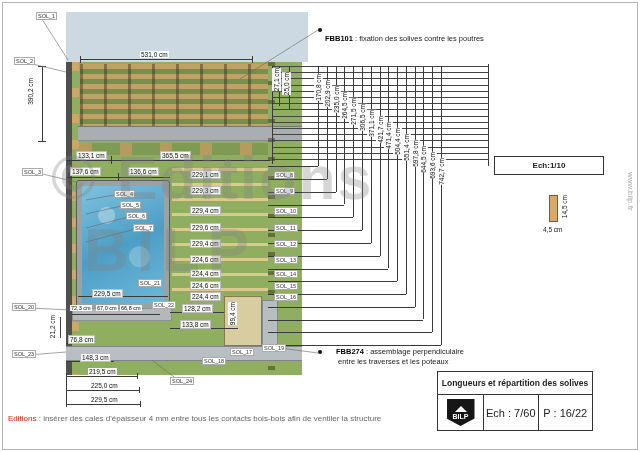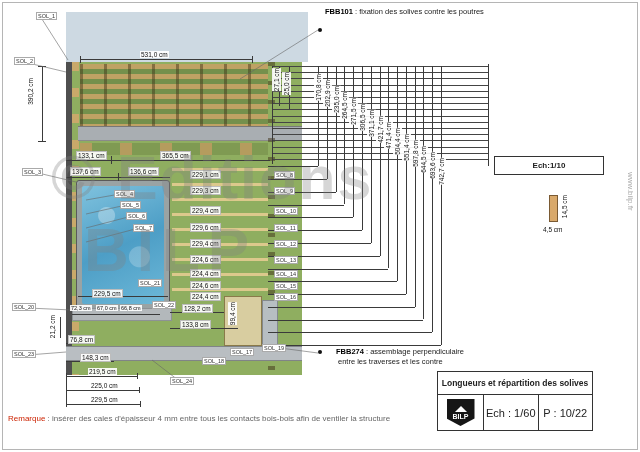--- a/index.html
+++ b/index.html
@@ -207,28 +207,28 @@
   <span class="sol" style="left:230px;top:348px">SOL_17</span>
   <span class="sol" style="left:202px;top:357px">SOL_18</span>
   <span class="sol" style="left:262px;top:344px">SOL_19</span>
   <span class="sol" style="left:12px;top:303px">SOL_20</span>
   <span class="sol" style="left:138px;top:279px">SOL_21</span>
   <span class="sol" style="left:152px;top:301px">SOL_22</span>
   <span class="sol" style="left:12px;top:350px">SOL_23</span>
   <span class="sol" style="left:170px;top:377px">SOL_24</span>
 
   <div class="bullet" style="left:318px;top:28px"></div>
-  <div class="callout" style="left:325px;top:7px">
+  <div class="callout" style="left:325px;top:34px">
     <b>FBB101</b><span> : fixation des solives contre les poutres</span>
   </div>
   <div class="bullet" style="left:318px;top:350px"></div>
   <div class="callout" style="left:336px;top:347px">
     <b>FBB274</b><span> : assemblage perpendiculaire</span>
   </div>
-  <div class="callout" style="left:338px;top:357px">entre les traverses et les contre</div>
+  <div class="callout" style="left:338px;top:357px">entre les traverses et les poteaux</div>
 
   <div class="legendbox">
     <div>Ech:1/10</div>
   </div>
   <div class="abs" style="left:549px;top:195px;width:9px;height:27px;background:#d9a96b;border:1px solid #7a5a33;z-index:8"></div>
   <span class="dim vdim" style="left:560px;top:195px">14,5 cm</span>
   <span class="dim" style="left:542px;top:226px">4,5 cm</span>
 
   <div class="wm" style="left:51px;top:143px;font-size:61px">© Editions</div>
   <div class="wm" style="left:84px;top:214px;font-size:62px;letter-spacing:8px">BILP</div>
@@ -236,21 +236,21 @@
 
   <div class="tb">
     <div class="tb-title">Longueurs et répartition des solives</div>
     <div class="tb-row">
       <div class="tb-logo">
         <div class="logo-shield">
           <span class="logo-roof"></span>
           <span class="logo-text">BILP</span>
         </div>
       </div>
-      <div class="tb-cell first">Ech : 1/60</div>
-      <div class="tb-cell">P : 10/22</div>
+      <div class="tb-cell first">Ech : 7/60</div>
+      <div class="tb-cell">P : 16/22</div>
     </div>
   </div>
 
   <div class="note">
-    <span class="rq">Remarque</span><span> : insérer des cales d'épaisseur 4 mm entre tous les contacts bois-bois afin de ventiler la structure</span>
+    <span class="rq">Editions</span><span> : insérer des cales d'épaisseur 4 mm entre tous les contacts bois-bois afin de ventiler la structure</span>
   </div>
 </div>
 
 </body></html>

